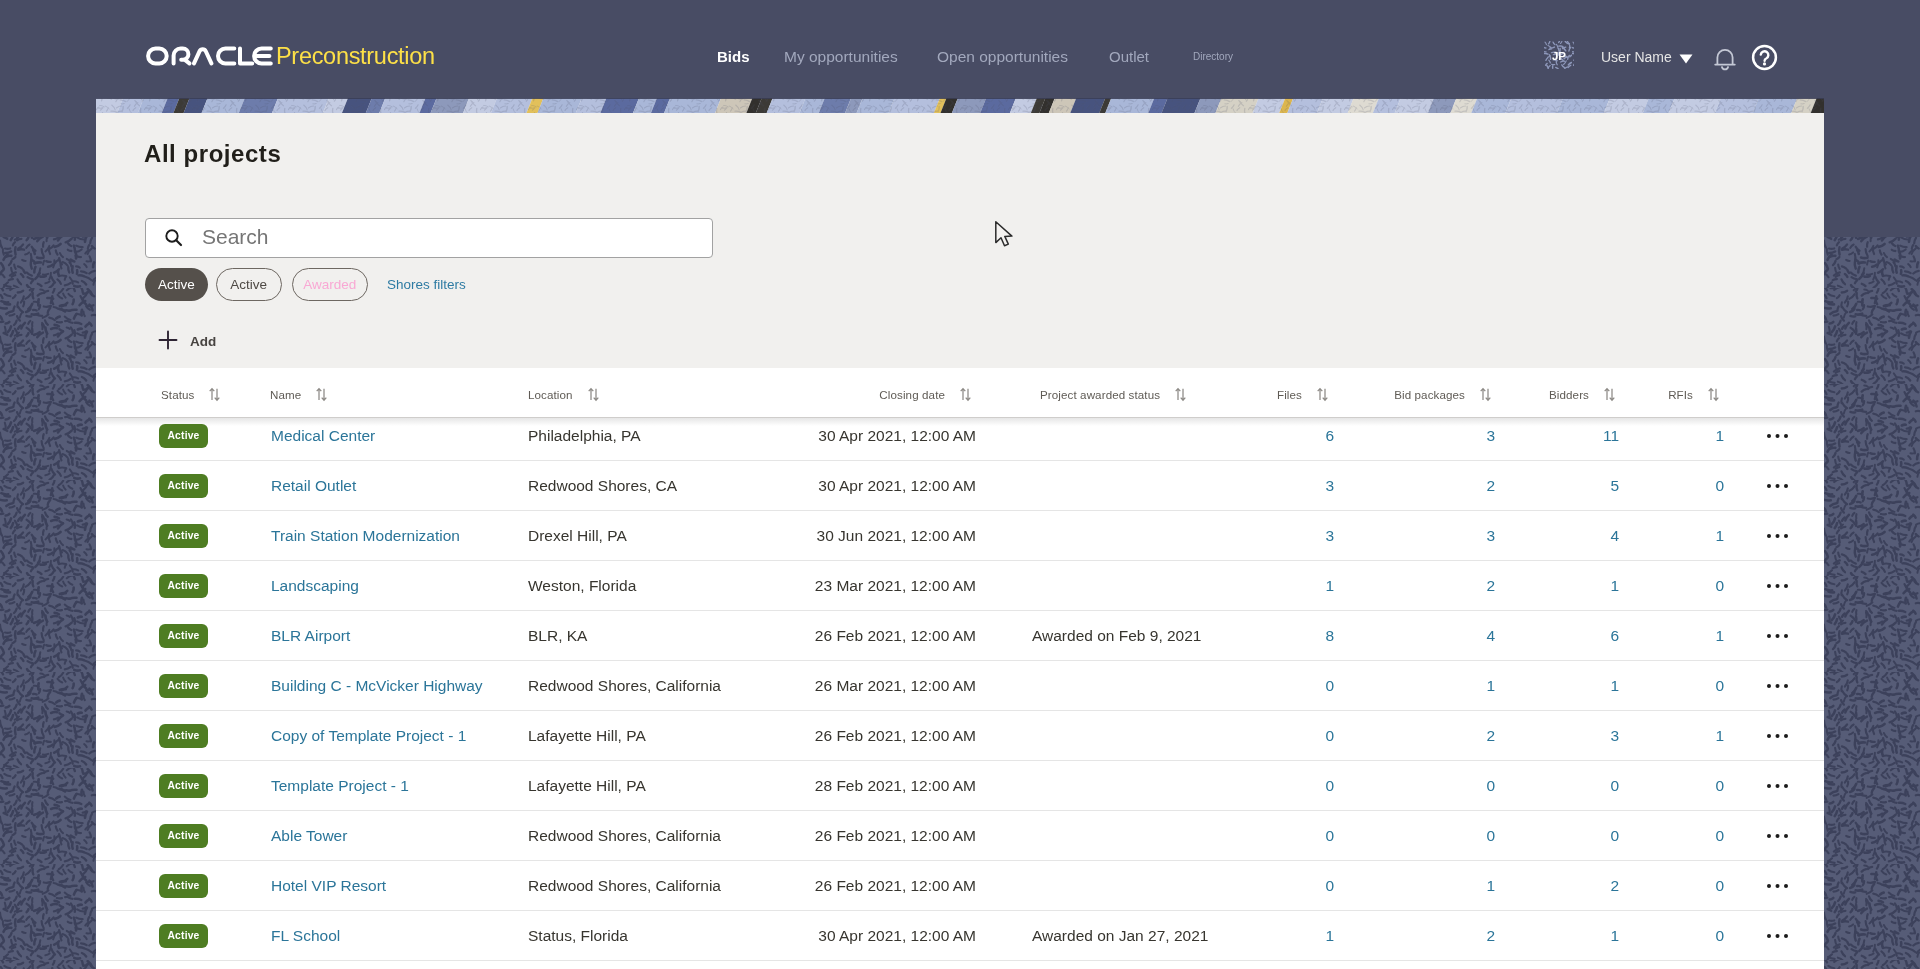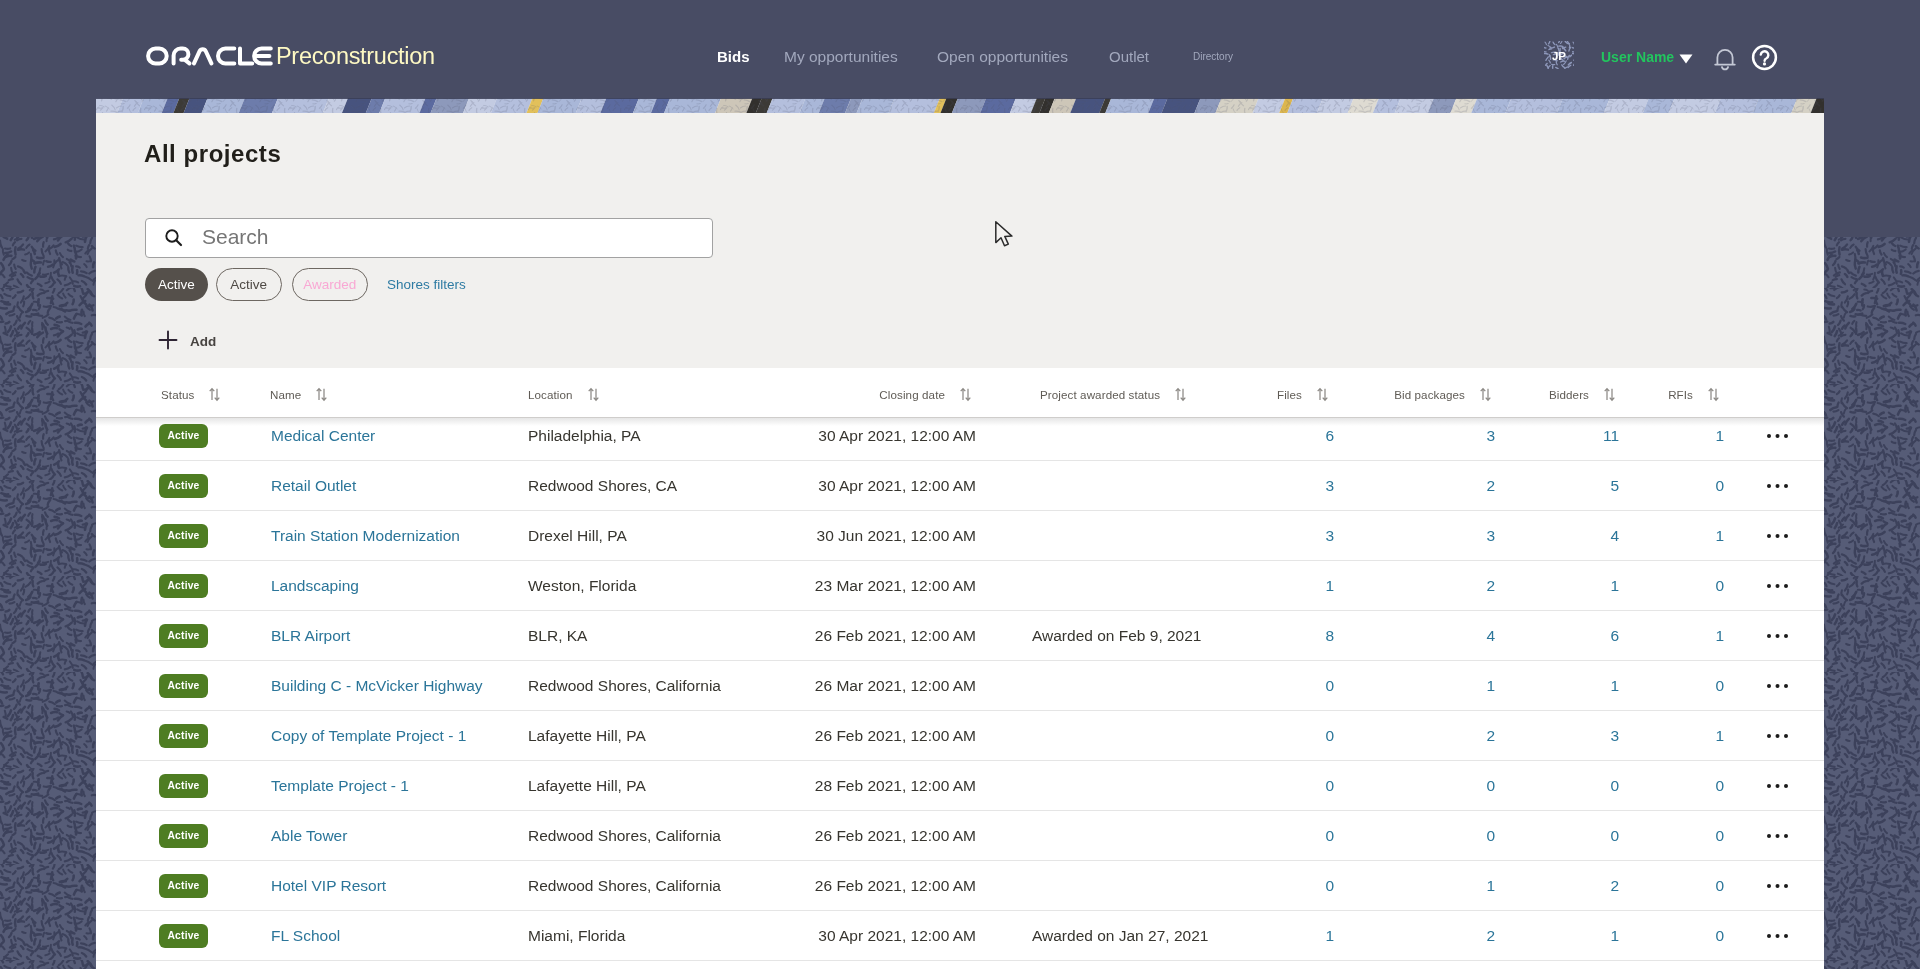--- a/index.html
+++ b/index.html
@@ -497,31 +497,31 @@
 <div class="abs" style="left:146px;top:46px">
     <svg width="127" height="20" viewBox="0 0 127 20" fill="none" stroke="#fff" stroke-width="4.0" stroke-linecap="round" stroke-linejoin="round">
 <rect x="2.1" y="2.6" width="18.6" height="14.8" rx="7.4"></rect>
 <path d="M27.6,17.4 V9.6 a7,7 0 0 1 7,-7 h2.2 a5.6,5.6 0 0 1 5.6,5.6 a5.6,5.6 0 0 1 -5.6,5.6 h-1.6 M38.6,13.6 L43.4,17.4"></path>
 <path d="M48.0,17.4 L53.6,5.2 a3.4,3.4 0 0 1 6.2,0 L65.4,17.4"></path>
 <path d="M88.3,2.6 h-8.9 a7.4,7.4 0 0 0 -7.4,7.4 a7.4,7.4 0 0 0 7.4,7.4 h8.9"></path>
 <path d="M94.0,2.6 V17.4 H106.2"></path>
 <path d="M124.8,2.6 h-9.3 a7.4,7.4 0 0 0 -7.4,7.4 a7.4,7.4 0 0 0 7.4,7.4 h9.3 M110.0,10 h13.4"></path>
 </svg>
   </div>
-<div class="abs" style="left:276px;top:42px;font-size:23.5px;color:#fef9c3;line-height:29px;letter-spacing:-0.3px">Preconstruction</div>
+<div class="abs" style="left:276px;top:42px;font-size:23.5px;color:#fde047;line-height:29px;letter-spacing:-0.3px">Preconstruction</div>
 <div class="nav" style="left:717px;font-weight:bold;font-size:15px;color:#fff">Bids</div>
 <div class="nav" style="left:784px">My opportunities</div>
 <div class="nav" style="left:937px">Open opportunities</div>
 <div class="nav" style="left:1109px;font-size:15px">Outlet</div>
 <div class="nav" style="left:1193px;font-size:10px">Directory</div>
 <svg class="abs" style="left:1544px;top:41px" width="30" height="28">
     <rect width="30" height="28" fill="url(#sqa)"></rect>
     <text x="15" y="18.5" text-anchor="middle" font-family="Liberation Sans,sans-serif" font-size="11.5" font-weight="bold" fill="#fff">JP</text>
   </svg>
-<div class="abs" style="left:1601px;top:46px;font-size:14px;font-weight:bold;color:#22c55e;line-height:22px">User Name</div>
+<div class="abs" style="left:1601px;top:46px;font-size:14px;font-weight:normal;color:#e5e5e5;line-height:22px">User Name</div>
 <div class="abs" style="left:1679px;top:54px">
     <svg width="14" height="10" viewBox="0 0 14 10">
       <path d="M0.5,0.5 h13 L7,9.5 Z" fill="#fff"></path>
     </svg>
   </div>
 <div class="abs" style="left:1712px;top:46px">
     <svg width="26" height="25" viewBox="0 0 26 25">
       <g fill="none" stroke="#c4c8d5" stroke-width="1.8">
         <path d="M3.2,18.6 h19.6 M5.4,18.6 v-7.2 a7.6,7.6 0 0 1 15.2,0 v7.2" stroke-linejoin="round" stroke-linecap="round"></path>
         <path d="M9.9,21 a3.2,3.2 0 0 0 6.2,0" stroke-linecap="round"></path>
@@ -785,21 +785,21 @@
     <svg width="23" height="6" viewBox="0 0 23 6">
       <g fill="#1b1b1b">
         <circle cx="3" cy="3" r="2"></circle>
         <circle cx="11.5" cy="3" r="2"></circle>
         <circle cx="20" cy="3" r="2"></circle>
       </g>
     </svg>
   </div>
 <div class="badge" style="top:924px;left:159px">Active</div>
 <div class="cell blue" style="top:924px;left:271px">FL School</div>
-<div class="cell dark" style="top:924px;left:528px">Miami, Florida</div>
+<div class="cell dark" style="top:924px;left:528px">Status, Florida</div>
 <div class="cell dark ra" style="top:924px;right:944px">30 Apr 2021, 12:00 AM</div>
 <div class="cell dark" style="top:924px;left:1032px">Awarded on Jan 27, 2021</div>
 <div class="cell blue ra" style="top:924px;right:586px">1</div>
 <div class="cell blue ra" style="top:924px;right:425px">2</div>
 <div class="cell blue ra" style="top:924px;right:301px">1</div>
 <div class="cell blue ra" style="top:924px;right:196px">0</div>
 <div class="abs" style="top:933px;left:1766px">
     <svg width="23" height="6" viewBox="0 0 23 6">
       <g fill="#1b1b1b">
         <circle cx="3" cy="3" r="2"></circle>

